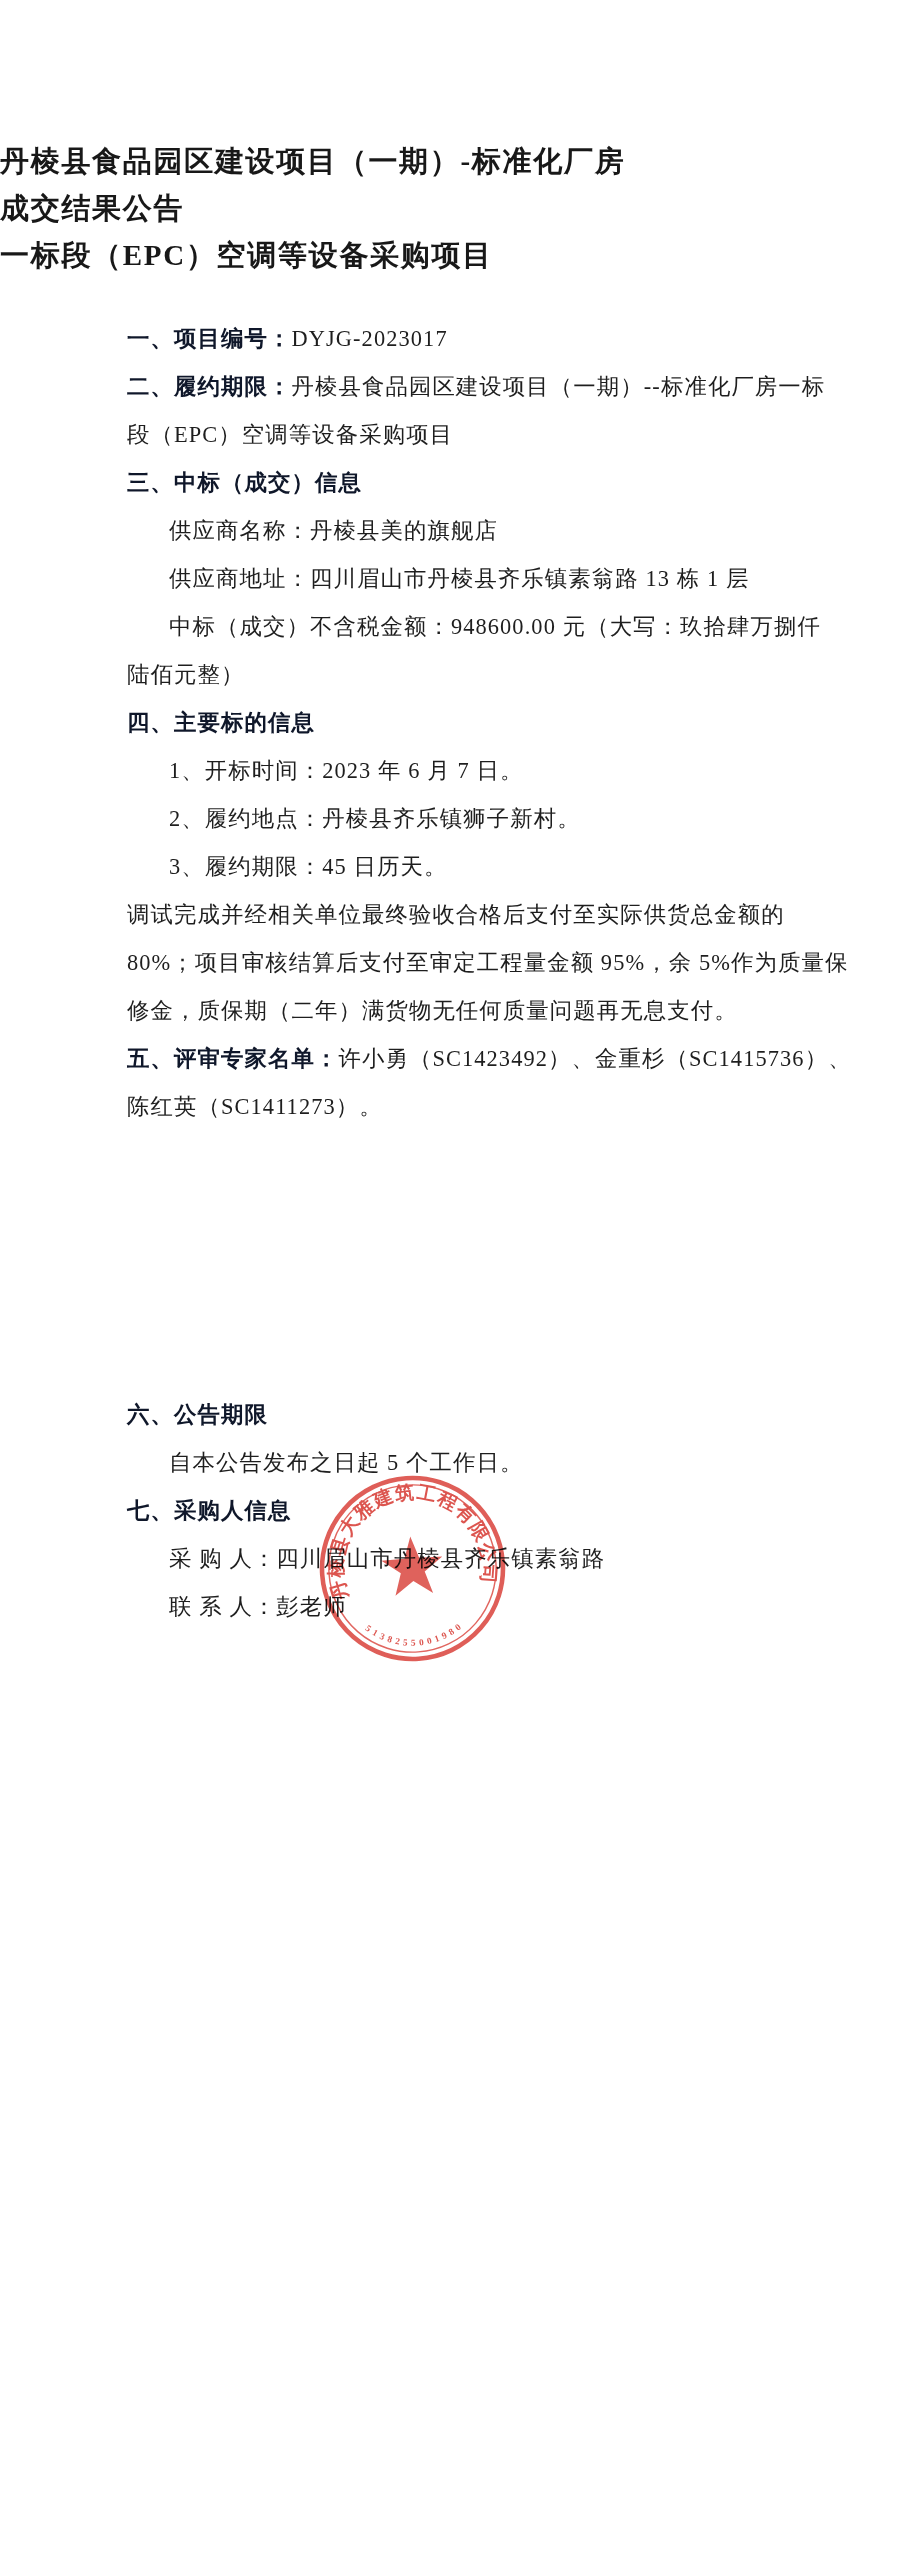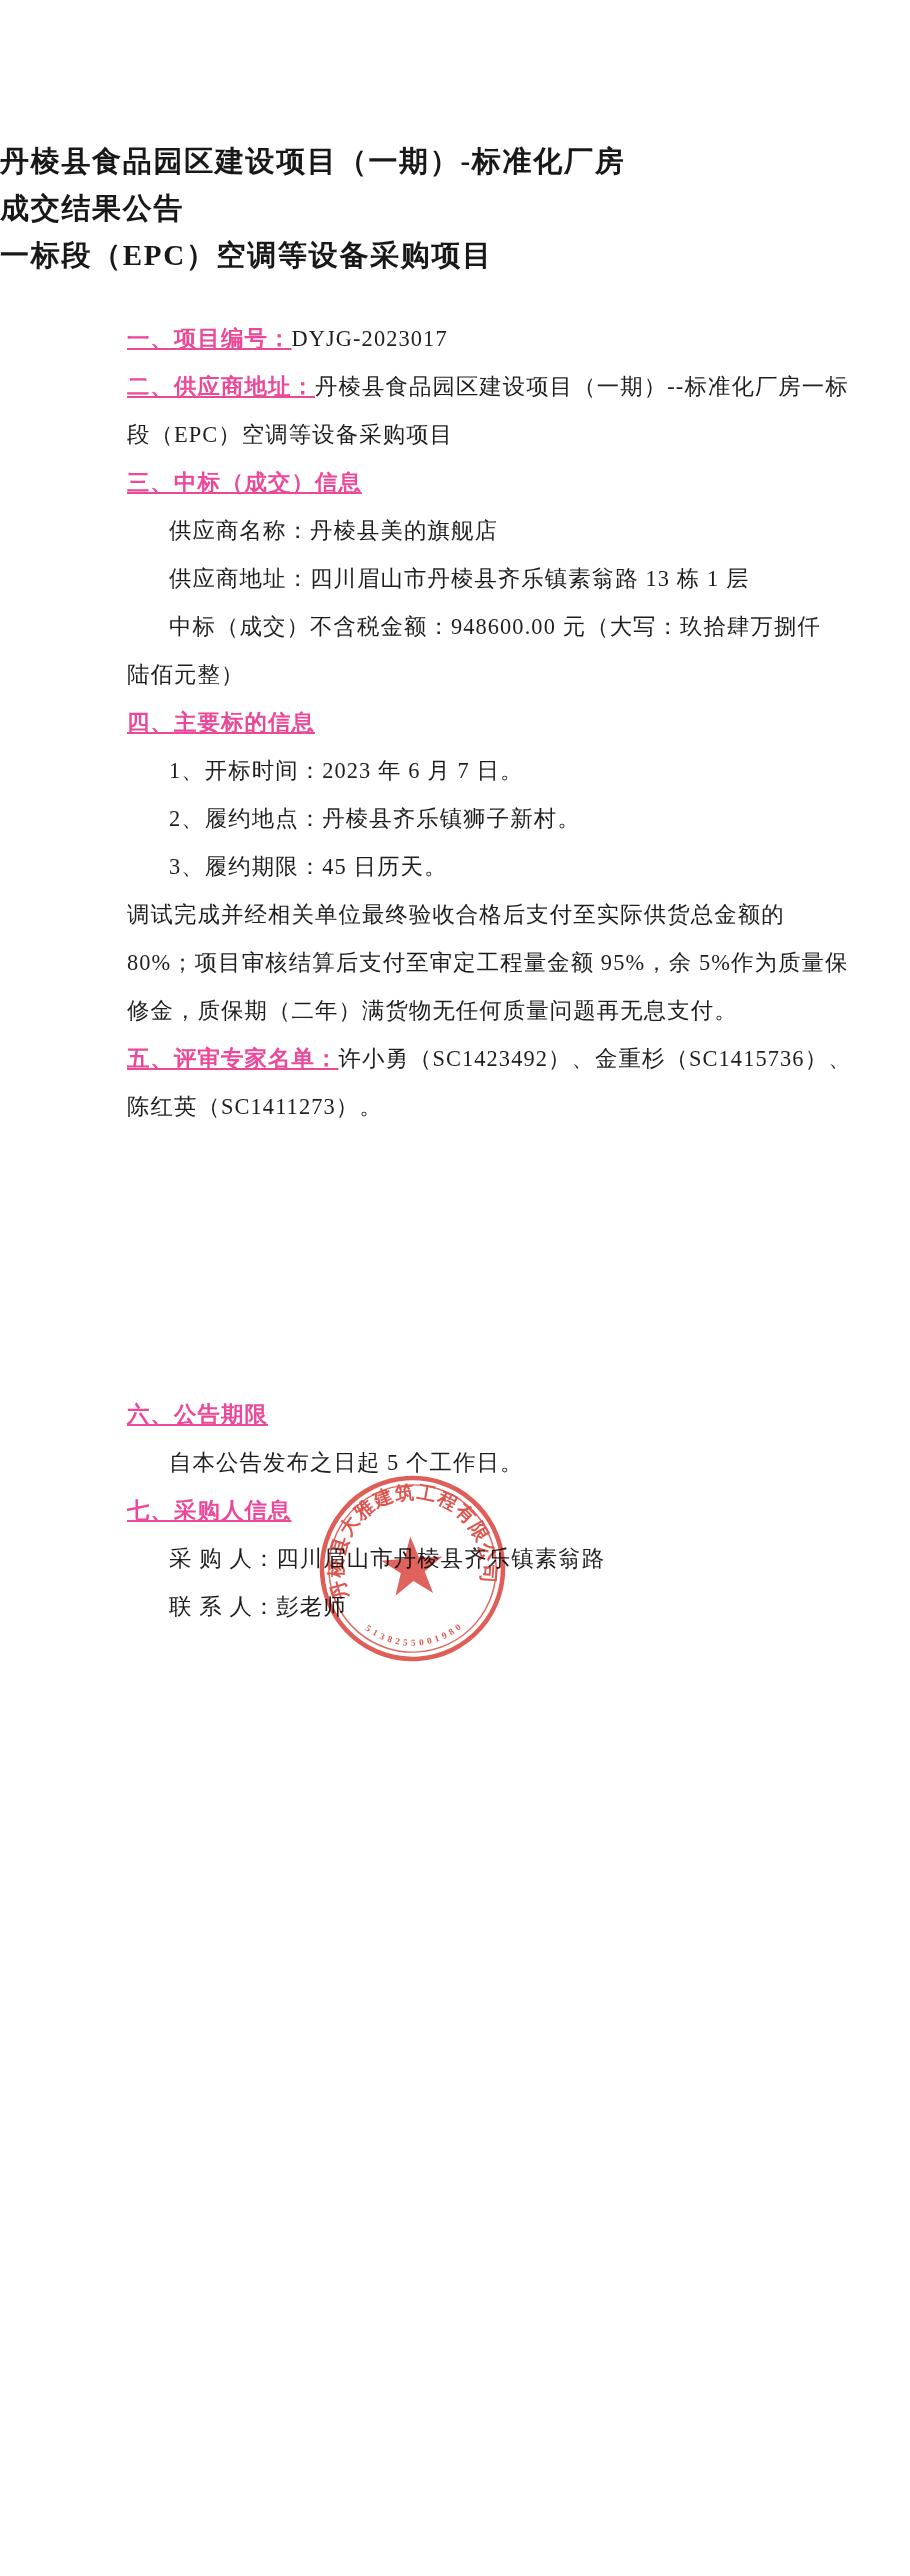--- a/index.html
+++ b/index.html
@@ -34,21 +34,21 @@
   .line{
     height:48px;line-height:48px;
     white-space:nowrap;
   }
   .line.indent{padding-left:42px;}
   .line.fill{
     text-align:justify;
     text-align-last:justify;
   }
   .line.gap{margin-top:260px;}
-  .line b{font-weight:bold;color:#ec4899;text-decoration:underline;}
+  .line b{font-weight:bold;color:#0f172a;}
   .seal{
     position:absolute;left:315px;top:1470px;
     mix-blend-mode:multiply;
     opacity:0.9;
     transform:rotate(-4deg);
     transform-origin:50% 50%;
   }
   .seal-stroke{fill:none;stroke:var(--seal-red,#d9423b);}
   .seal-fill{fill:var(--seal-red,#d9423b);}
   .seal text{fill:var(--seal-red,#d9423b);font-family:"Liberation Serif","DejaVu Serif",serif;}
@@ -59,21 +59,21 @@
 <div class="page">
 
   <div class="title">
     <div class="title-line">丹棱县食品园区建设项目（一期）-标准化厂房</div>
     <div class="title-line">成交结果公告</div>
     <div class="title-line">一标段（EPC）空调等设备采购项目</div>
   </div>
 
   <div class="doc-body">
       <div class="line"><b>一、项目编号：</b><span>DYJG-2023017</span></div>
-      <div class="line fill"><b>二、供应商地址：</b><span>丹棱县食品园区建设项目（一期）--标准化厂房一标</span></div>
+      <div class="line fill"><b>二、履约期限：</b><span>丹棱县食品园区建设项目（一期）--标准化厂房一标</span></div>
       <div class="line"><span>段（EPC）空调等设备采购项目</span></div>
       <div class="line"><b>三、中标（成交）信息</b></div>
       <div class="line indent"><span>供应商名称：丹棱县美的旗舰店</span></div>
       <div class="line indent"><span>供应商地址：四川眉山市丹棱县齐乐镇素翁路 13 栋 1 层</span></div>
       <div class="line indent fill"><span>中标（成交）不含税金额：948600.00 元（大写：玖拾肆万捌仟</span></div>
       <div class="line"><span>陆佰元整）</span></div>
       <div class="line"><b>四、主要标的信息</b></div>
       <div class="line indent"><span>1、开标时间：2023 年 6 月 7 日。</span></div>
       <div class="line indent"><span>2、履约地点：丹棱县齐乐镇狮子新村。</span></div>
       <div class="line indent"><span>3、履约期限：45 日历天。</span></div>

